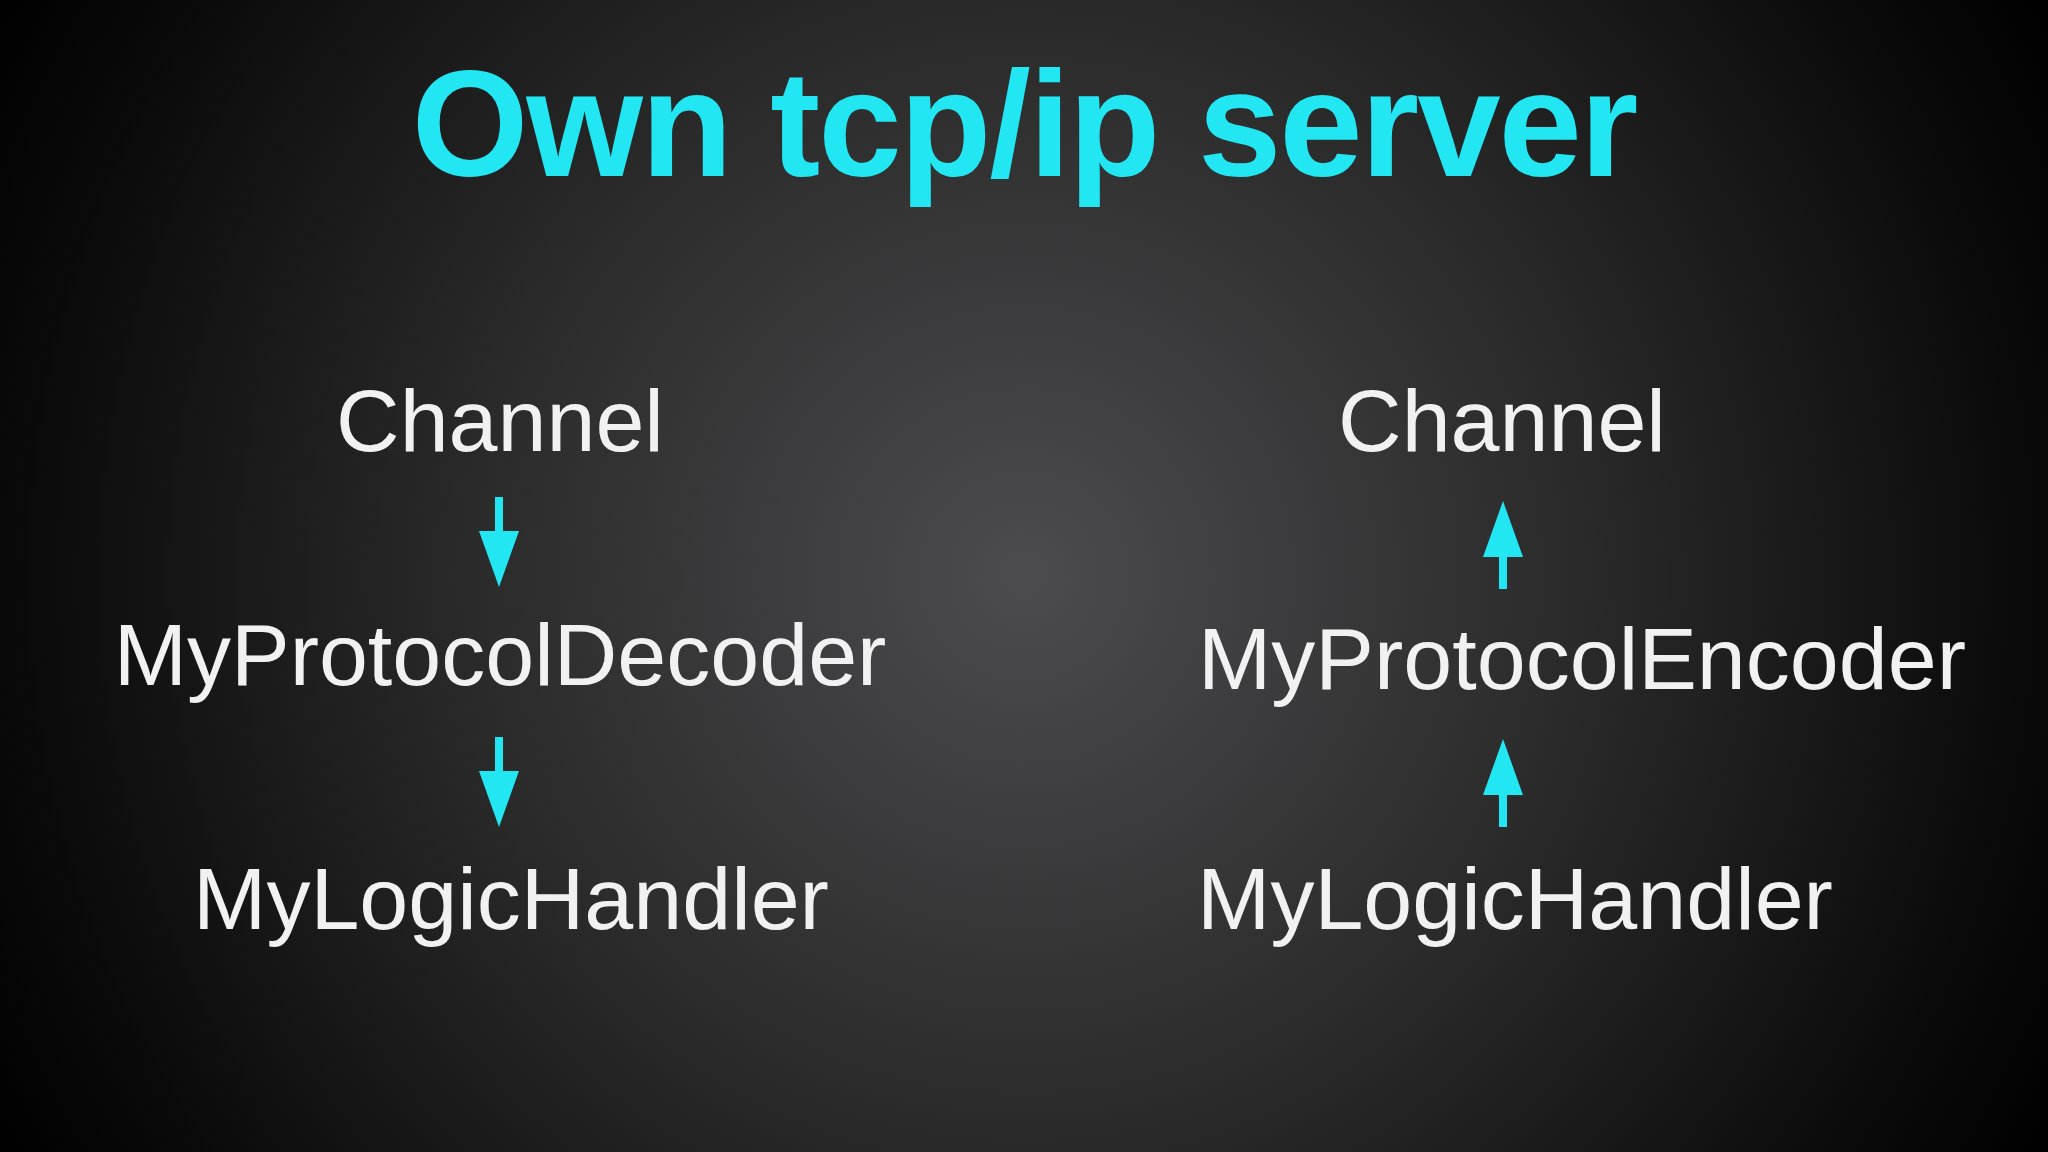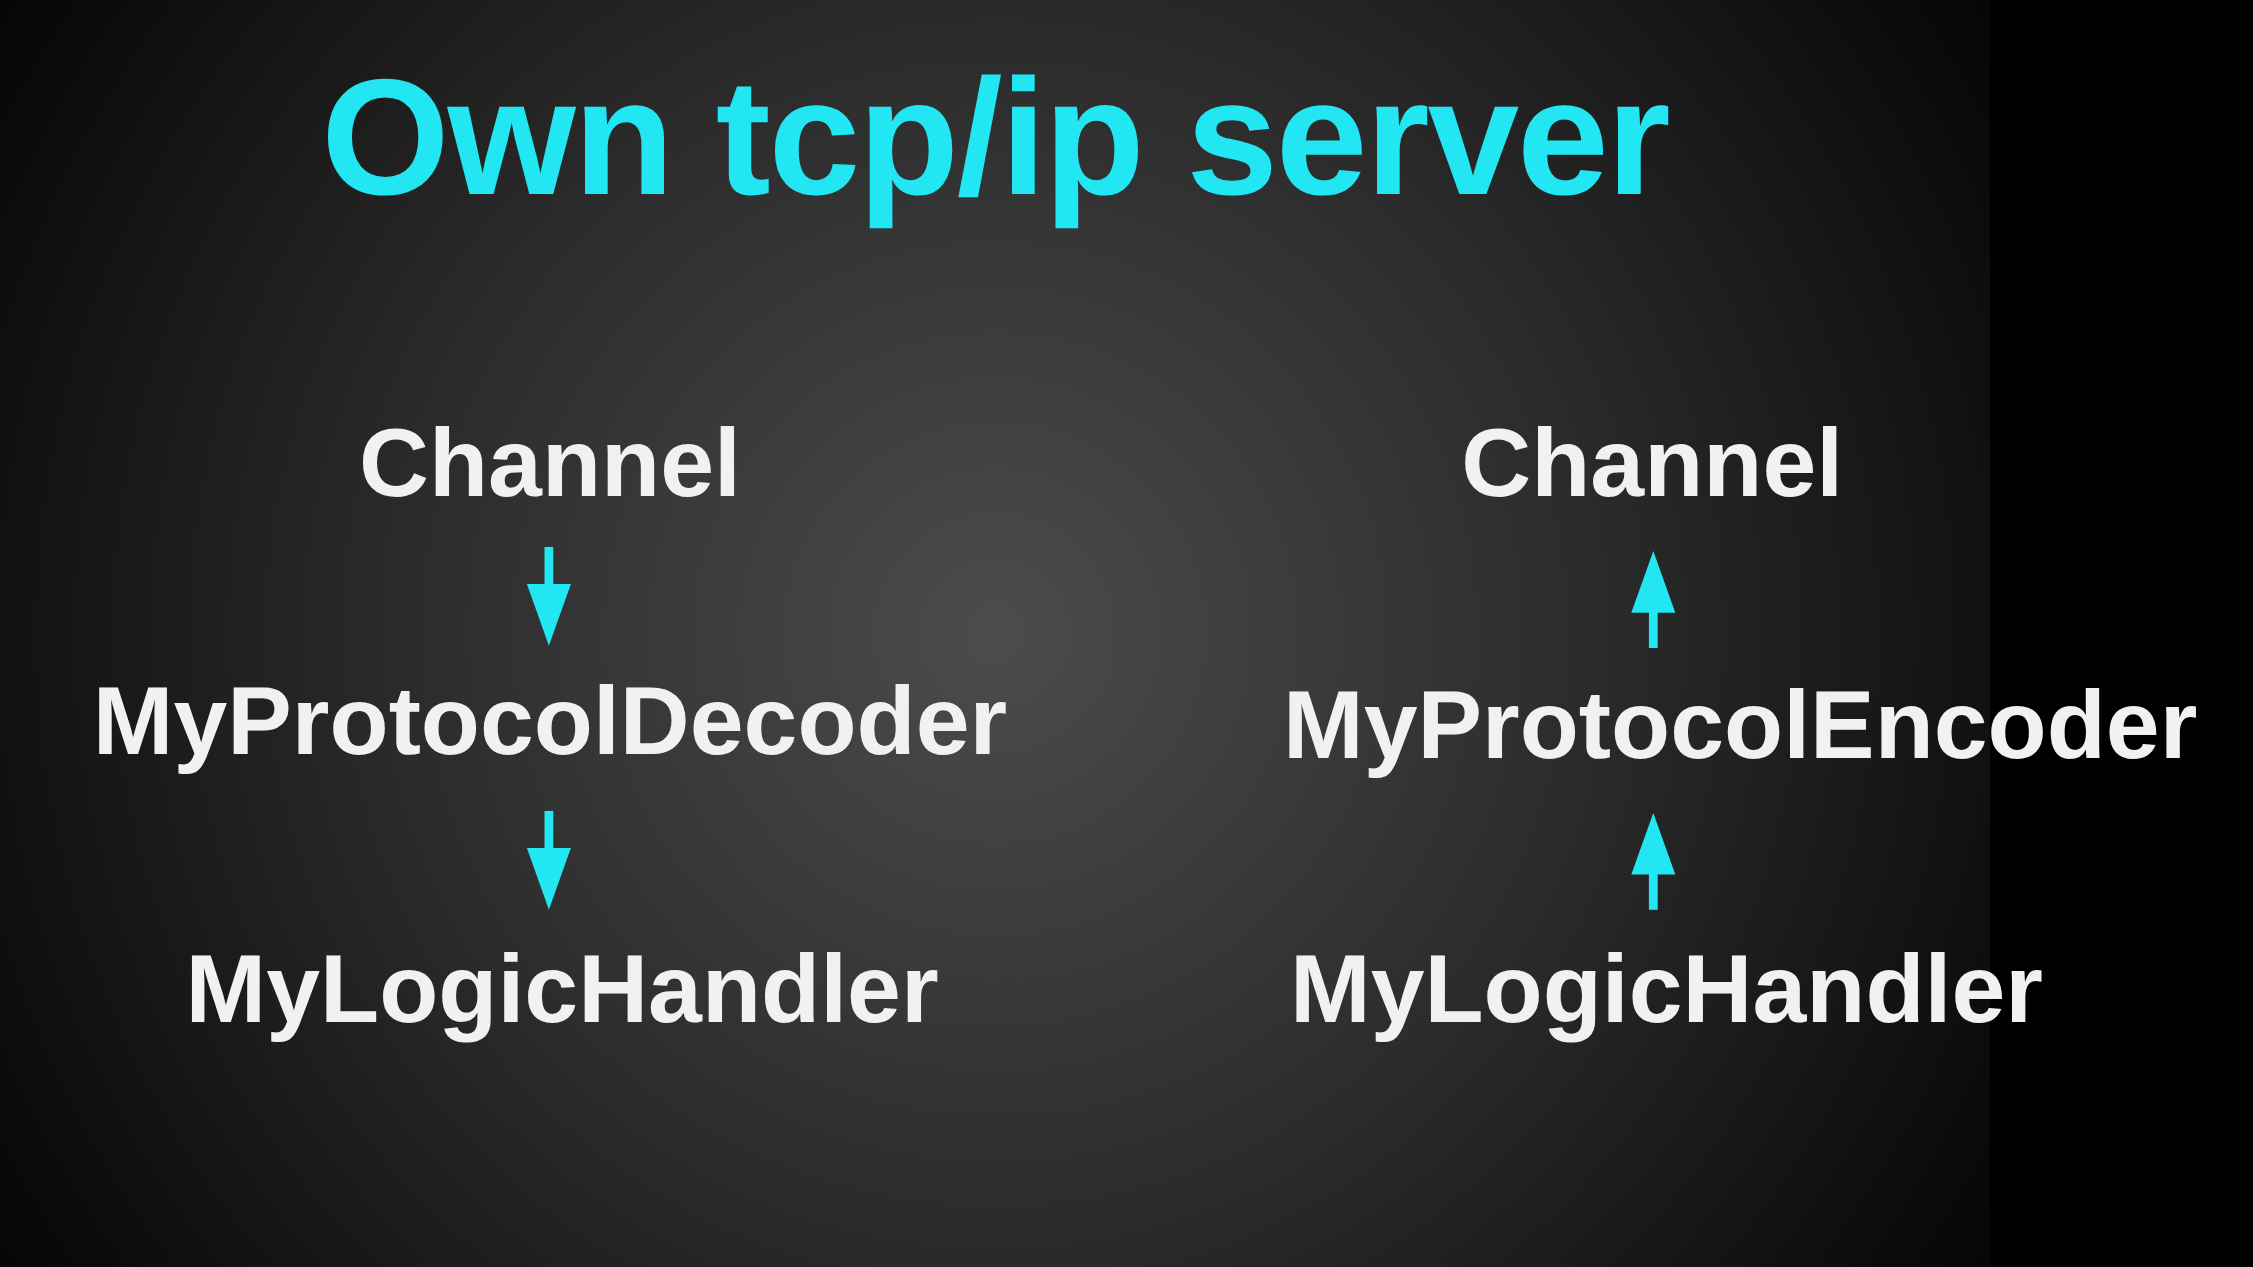--- a/index.html
+++ b/index.html
@@ -11,21 +11,21 @@
     --background-corner: #000000;
   }
   * { margin: 0; padding: 0; box-sizing: border-box; }
   html, body { width: 2048px; height: 1152px; overflow: hidden; }
   body {
     font-family: "Liberation Sans", "DejaVu Sans", sans-serif;
     background: #000;
   }
   .slide {
     position: relative;
-    width: 1809px;
+    width: 2048px;
     height: 1152px;
     background: radial-gradient(circle 1180px at 50% 50%,
       var(--background-center, #4c4c4e) 0%,
       var(--background-mid, #2b2b2c) 46%,
       var(--background-edge-dark, #0a0a0a) 85%,
       var(--background-corner, #000000) 100%);
   }
   .title {
     position: absolute;
     top: 42px;
@@ -36,21 +36,21 @@
     font-weight: bold;
     line-height: 1.1;
     letter-spacing: -2px;
     color: var(--accent-cyan, #22e6f2);
     white-space: nowrap;
   }
   .node {
     position: absolute;
     transform: translate(-50%, -50%);
     font-size: 88px;
-    font-weight: 700;
+    font-weight: 400;
     color: var(--text-white, #f1f1f1);
     white-space: nowrap;
     line-height: 1;
   }
   .arrow {
     position: absolute;
     transform: translate(-50%, -50%);
     width: 44px;
     height: 92px;
   }

